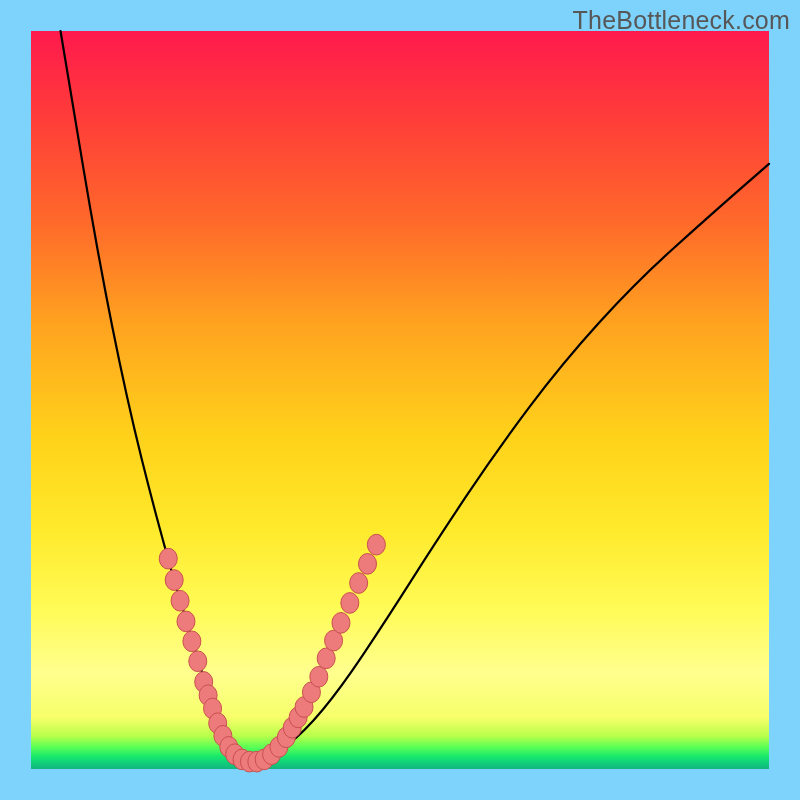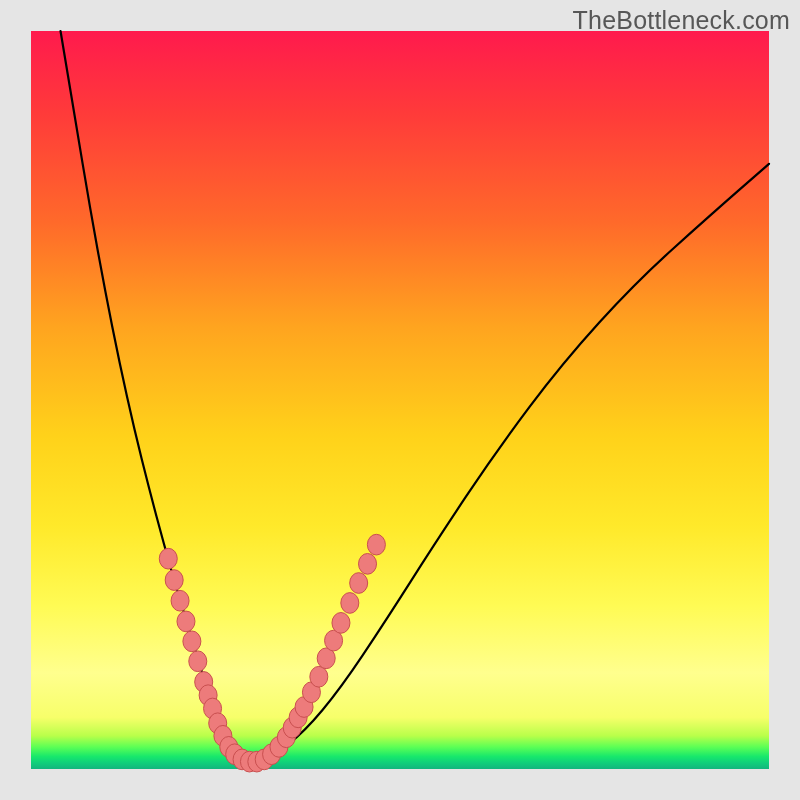--- a/index.html
+++ b/index.html
@@ -8,21 +8,21 @@
     width: 800px;
     height: 800px;
     overflow: hidden;
     background: #000;
     font-family: Arial, Helvetica, sans-serif;
   }
   .frame {
     position: absolute;
     left: 0; top: 0;
     width: 800px; height: 800px;
-    background: #e5e5e5;
+    background: #7dd3fc;
   }
   .plot {
     position: absolute;
     left: 31px;
     top: 31px;
     width: 738px;
     height: 738px;
     
     background: linear-gradient(
       to bottom,

